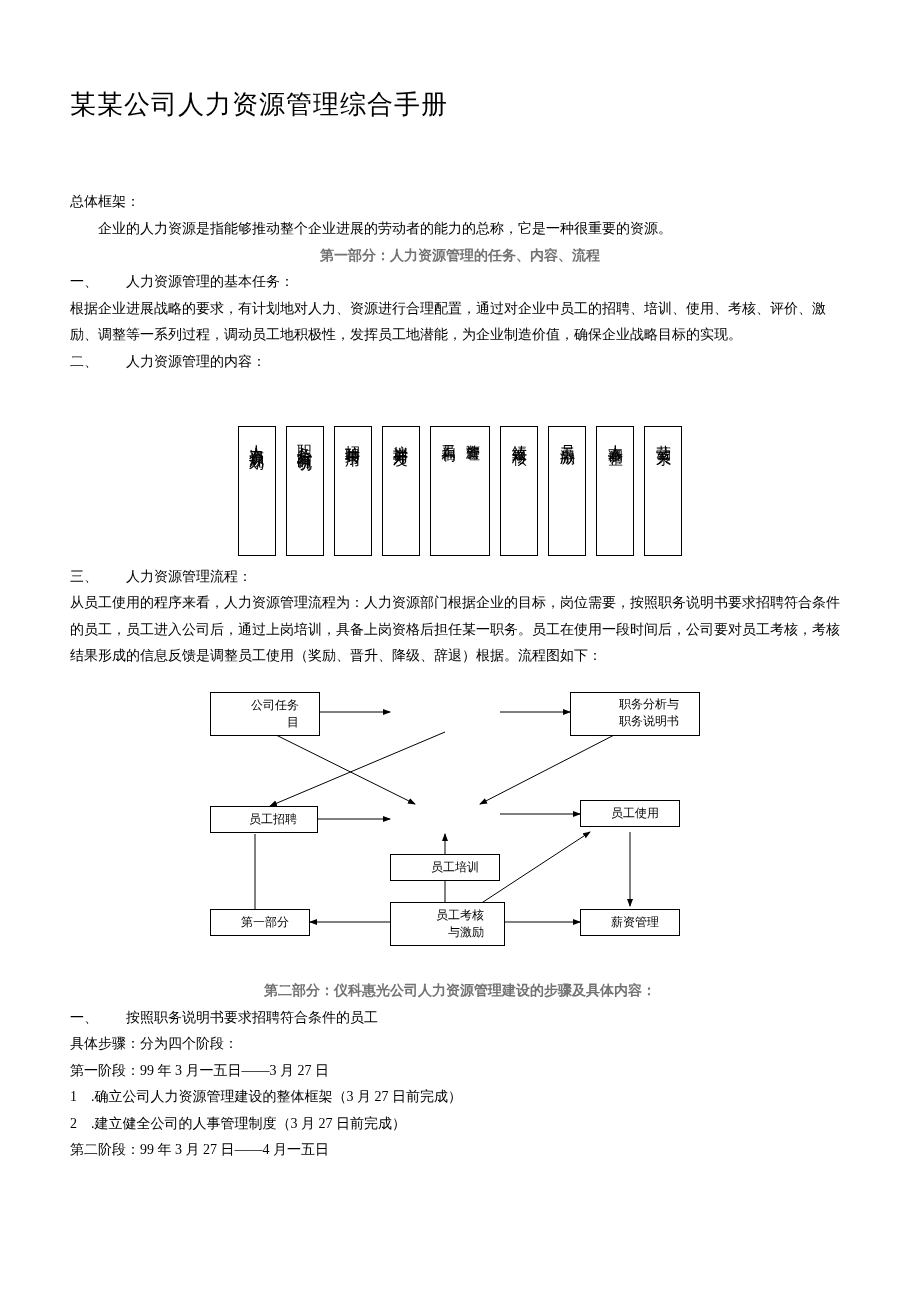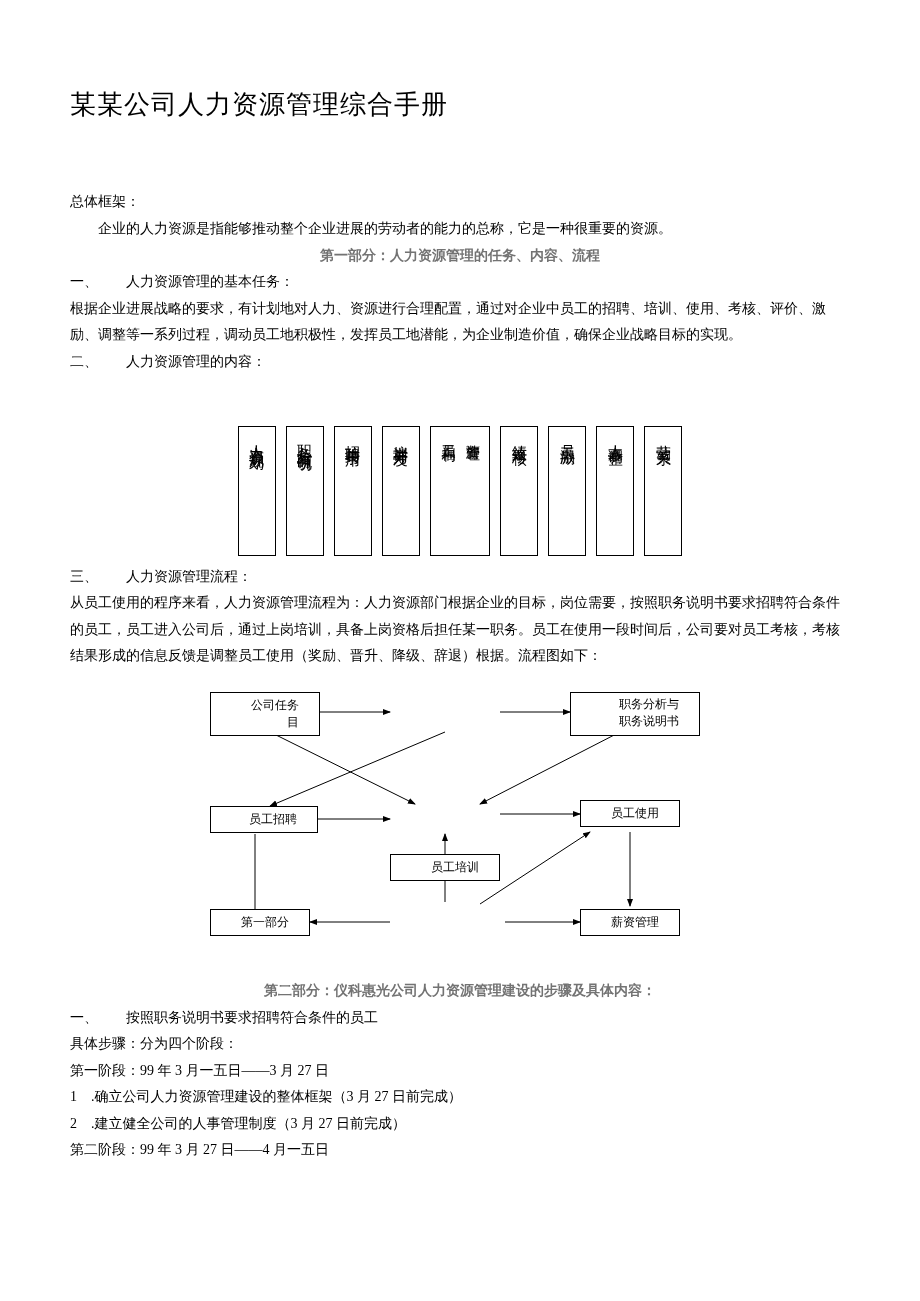--- a/index.html
+++ b/index.html
@@ -158,20 +158,21 @@
   </svg>
 
   <div class="fnode" style="left:30px;  top:8px;  width:110px;">公司任务<br>目</div>
   <div class="fnode" style="left:390px; top:8px;  width:130px;font-family:Liberation Mono, monospace;">职务分析与<br>职务说明书</div>
 
   <div class="fnode" style="left:30px;  top:122px; width:108px;">员工招聘</div>
   <div class="fnode" style="left:210px; top:122px; width:110px;margin-top:48px;">员工培训</div>
   <div class="fnode" style="left:400px; top:116px; width:100px;">员工使用</div>
 
   <div class="fnode" style="left:30px;  top:225px; width:100px;">第一部分</div>
+  <div class="fnode" style="left:210px; top:218px; width:115px;">员工考核<br>与激励</div>
   <div class="fnode" style="left:400px; top:225px; width:100px;">薪资管理</div>
 </div>
 
 <p class="bold red">第二部分：仪科惠光公司人力资源管理建设的步骤及具体内容：</p>
 <p>一、　　按照职务说明书要求招聘符合条件的员工</p>
 <p>具体步骤：分为四个阶段：</p>
 <p>第一阶段：99 年 3 月一五日——3 月 27 日</p>
 <p>1　.确立公司人力资源管理建设的整体框架（3 月 27 日前完成）</p>
 <p>2　.建立健全公司的人事管理制度（3 月 27 日前完成）</p>
 <p>第二阶段：99 年 3 月 27 日——4 月一五日</p>

